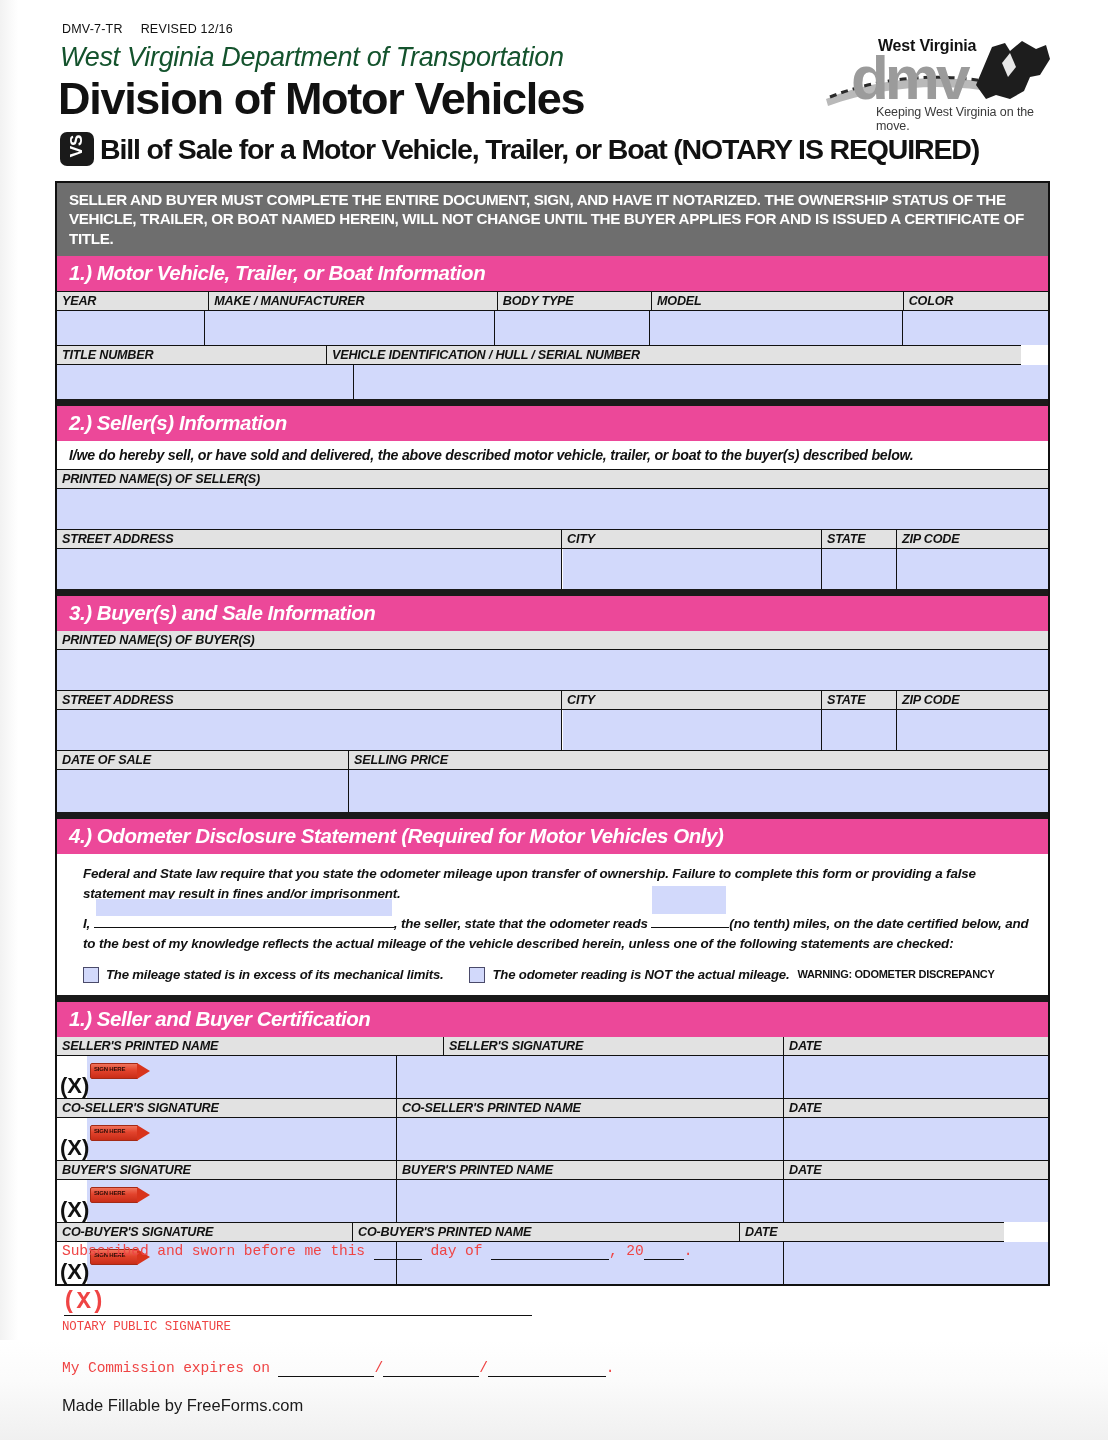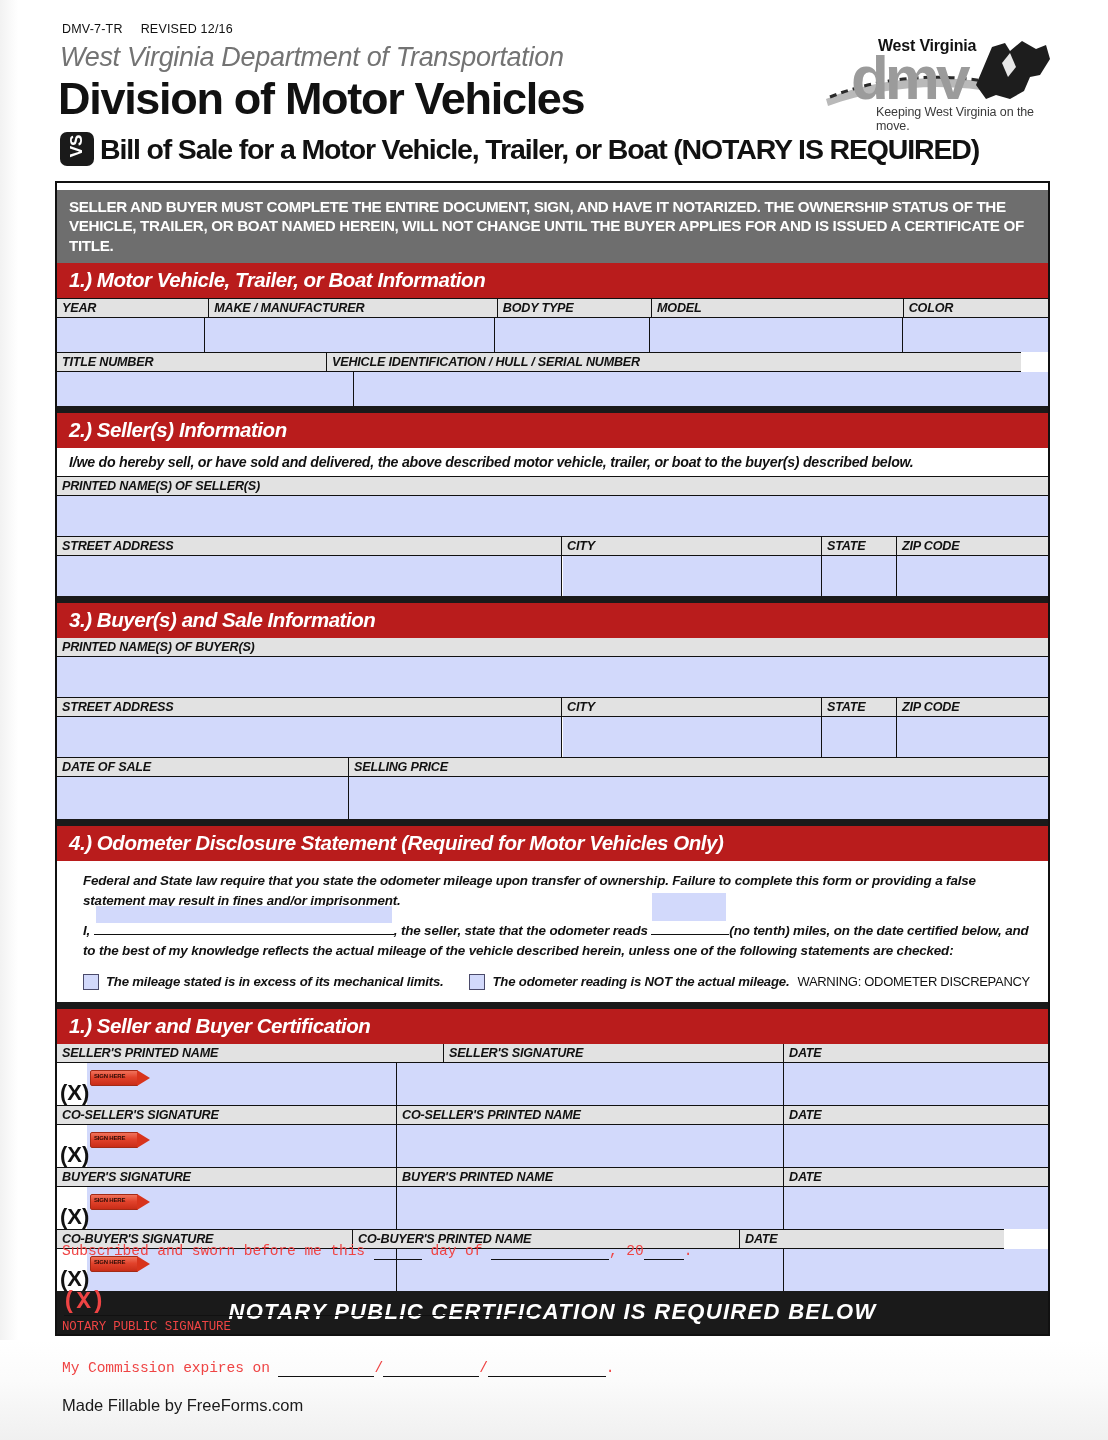--- a/index.html
+++ b/index.html
@@ -8,21 +8,21 @@
   .page{position:absolute;left:0;top:0;width:1108px;height:1440px;background:#fff;}
   .shadowband{position:absolute;left:0;top:1340px;width:1108px;height:100px;
      background:linear-gradient(to bottom,#ffffff 0%,#fbfbfb 40%,#f0f0f0 100%);}
   .lcorner{position:absolute;left:0;top:0;width:26px;height:1440px;
      background:linear-gradient(to right,#f2f2f2 0%,#ffffff 70%);}
 
   
   .formcode{position:absolute;left:62px;top:22px;font-size:12.5px;letter-spacing:.2px;}
   .formcode span.gap{display:inline-block;width:18px;}
   .wvdot{position:absolute;left:60px;top:42px;font-family:"Liberation Sans",sans-serif;
-     font-style:italic;font-size:27px;letter-spacing:-.3px;color:#737373;}
+     font-style:italic;font-size:27px;letter-spacing:-.3px;color:#14532d;}
   .divtitle{position:absolute;left:58px;top:76px;font-size:45px;font-weight:bold;
      letter-spacing:-1.3px;color:#111;line-height:1;}
 
   
   .logo{position:absolute;left:824px;top:33px;width:232px;height:92px;}
   .logo .wvtxt{position:absolute;left:54px;top:4px;font-size:16px;font-weight:bold;color:#111;letter-spacing:-.2px;}
   .logo .dmv{position:absolute;left:27px;top:14px;font-size:62px;font-weight:bold;color:#9b9b9b;
      letter-spacing:-4px;line-height:1;}
   .logo svg{position:absolute;left:0;top:0;}
   .logo .tag{position:absolute;left:52px;top:72px;font-size:12.5px;color:#3a3a3a;letter-spacing:-.1px;}
@@ -32,22 +32,22 @@
      border-radius:7px;}
   .vsbadge span{position:absolute;left:-2px;top:4px;width:38px;text-align:center;color:#fff;
      font-weight:bold;font-size:17px;transform:rotate(-90deg);letter-spacing:0px;}
   .billline{position:absolute;left:100px;top:133px;font-size:28.5px;font-weight:bold;
      letter-spacing:-1.15px;color:#111;white-space:nowrap;}
 
   
   .frame{position:absolute;left:55px;top:181px;width:995px;border:2px solid #111;
      box-sizing:border-box;background:#fff;}
   .graybanner{background:#6e6e6e;color:#fff;padding:7px 12px 8px 12px;
-     font-size:15.2px;font-weight:bold;line-height:1.28;letter-spacing:-.35px;margin-top:7px;}
-  .blackbar{background:#b91c1c;color:#fff;font-style:italic;font-weight:bold;
+     font-size:15.2px;font-weight:bold;line-height:1.28;letter-spacing:-.35px;}
+  .blackbar{background:#ec4899;color:#fff;font-style:italic;font-weight:bold;
      font-size:20.5px;padding:5px 10px 6px 12px;letter-spacing:-.45px;}
   .noticebar{background:#1a1a1a;color:#fff;font-style:italic;font-weight:bold;
      font-size:22px;text-align:center;padding:8px 0 9px 0;letter-spacing:1.3px;}
 
   .row{display:flex;width:100%;box-sizing:border-box;}
   .cell{box-sizing:border-box;position:relative;}
   .lbl{background:#e2e2e2;border-top:1.6px solid #111;border-bottom:1.6px solid #111;
      border-right:1.6px solid #111;font-style:italic;font-weight:bold;font-size:12.6px;
      padding:2px 0 2px 5px;letter-spacing:-.2px;color:#111;white-space:nowrap;overflow:hidden;}
   .lbl.first{border-left:0;}
@@ -62,21 +62,21 @@
   
   .odo{padding:10px 14px 10px 26px;font-style:italic;font-weight:bold;font-size:13.4px;
      line-height:1.5;letter-spacing:-.15px;}
   .odo .p1{margin-bottom:9px;}
   .ofield{display:inline-block;background:#d2d9fb;vertical-align:-3px;height:17px;position:relative;}
   .uline{display:inline-block;border-bottom:1.2px solid #111;height:13px;position:relative;}
   .cbxrow{margin-top:11px;display:flex;align-items:center;}
   .cbx{width:16px;height:16px;background:#d2d9fb;border:1px solid #4a4a6a;display:inline-block;
      margin-right:7px;box-sizing:border-box;}
   .cbxlabel{font-style:italic;font-weight:bold;font-size:13.2px;margin-right:26px;letter-spacing:-.2px;}
-  .warnbold{font-weight:normal;font-style:normal;font-size:13px;letter-spacing:-.3px;}
+  .warnbold{font-weight:bold;font-style:normal;font-size:11px;letter-spacing:-.3px;}
 
   
   .sigrow{display:flex;}
   .sigcell{position:relative;box-sizing:border-box;background:#d2d9fb;height:42px;
      border-right:1.6px solid #111;}
   .sigcell.last{border-right:0;}
   .sigx{position:absolute;left:0;top:0;width:30px;height:42px;background:#fff;}
   .sigx span{position:absolute;left:3px;bottom:-1px;font-size:22px;font-weight:bold;
      font-style:normal;color:#111;}
   .signtag{position:absolute;left:33px;top:7px;width:62px;height:16px;}
@@ -308,21 +308,20 @@
         <span class="signtag">
           <span class="body"></span>
             <span class="pt"></span>
           <span class="txt">SIGN HERE</span>
         </span>
       </div>
       <div class="sigcell" style="width:387px"></div>
       <div class="sigcell last" style="width:264px"></div>
     </div>
 
-    <div class="noticebar">NOTARY PUBLIC CERTIFICATION IS REQUIRED BELOW</div>
   </div>
 
   <div class="notary">
     <div class="l1">
       <span>Subscribed and sworn before me this</span>
       <u class="b" style="width:48px">&nbsp;</u>
       <span>day of</span>
       <u class="b" style="width:118px">&nbsp;</u><span>, 20</span><u class="b" style="width:40px">&nbsp;</u><span>.</span>
     </div>
     <div class="sig">

